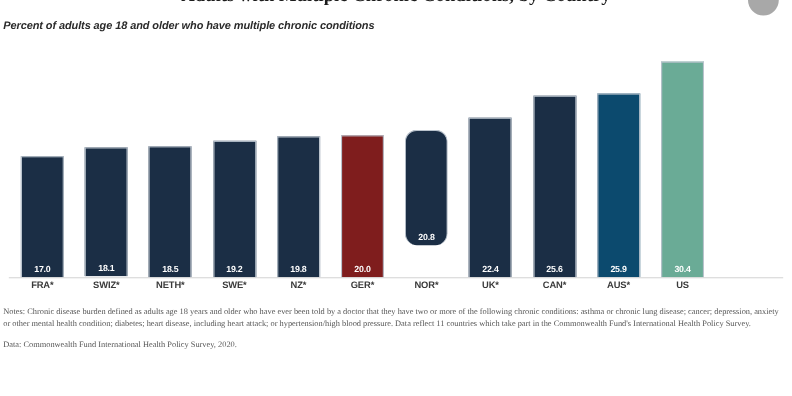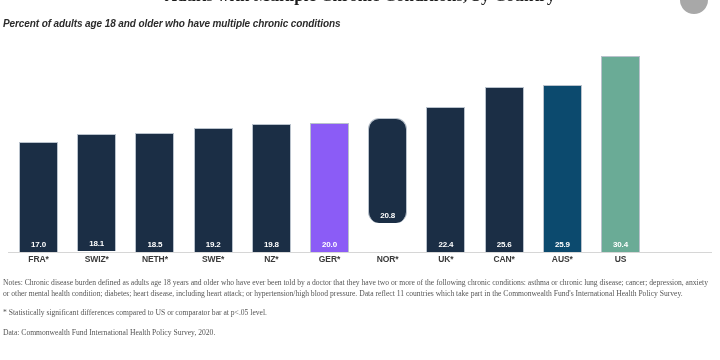--- a/index.html
+++ b/index.html
@@ -166,21 +166,21 @@
         <div class="bar-rect" style="height: 123.927px; background: rgb(27, 46, 69);">
           <span class="bar-value">19.2</span>
         </div>
       </div>
       <div class="bar-group" style="left: 251.8px; width: 39px; height: 127.8px;">
         <div class="bar-rect" style="height: 127.8px; background: rgb(27, 46, 69);">
           <span class="bar-value">19.8</span>
         </div>
       </div>
       <div class="bar-group" style="left: 310px; width: 39px; height: 129.091px;">
-        <div class="bar-rect" style="height: 129.091px; background: #8b5cf6;">
+        <div class="bar-rect" style="height: 129.091px; background: #7f1d1d;">
           <span class="bar-value">20.0</span>
         </div>
       </div>
       <div class="bar-group" style="left: 368.2px; width: 39px; height: 134.255px;">
         <div class="bar-rect" style="height: 105px; background: rgb(27, 46, 69); border-radius: 11px;">
           <span class="bar-value">20.8</span>
         </div>
       </div>
       <div class="bar-group" style="left: 426.4px; width: 39px; height: 144.582px;">
         <div class="bar-rect" style="height: 144.582px; background: rgb(27, 46, 69);">
@@ -215,15 +215,14 @@
     <span class="cat-label" style="left: 301px; width: 57px;">GER*</span>
     <span class="cat-label" style="left: 359.2px; width: 57px;">NOR*</span>
     <span class="cat-label" style="left: 417.4px; width: 57px;">UK*</span>
     <span class="cat-label" style="left: 475.6px; width: 57px;">CAN*</span>
     <span class="cat-label" style="left: 533.8px; width: 57px;">AUS*</span>
     <span class="cat-label" style="left: 592px; width: 57px;">US</span>
   </div>
 
 <div id="footnotes">
   <p class="note-block">Notes: Chronic disease burden defined as adults age 18 years and older who have ever been told by a doctor that they have two or more of the following chronic conditions: asthma or chronic lung disease; cancer; depression, anxiety or other mental health condition; diabetes; heart disease, including heart attack; or hypertension/high blood pressure. Data reflect 11 countries which take part in the Commonwealth Fund's International Health Policy Survey.</p>
-  <p class="note-block">* Statistically significant differences compared to US or comparator bar at p&lt;.05 level.</p>
   <p class="note-block">Data: Commonwealth Fund International Health Policy Survey, 2020.</p>
 </div>
 
 </body></html>

